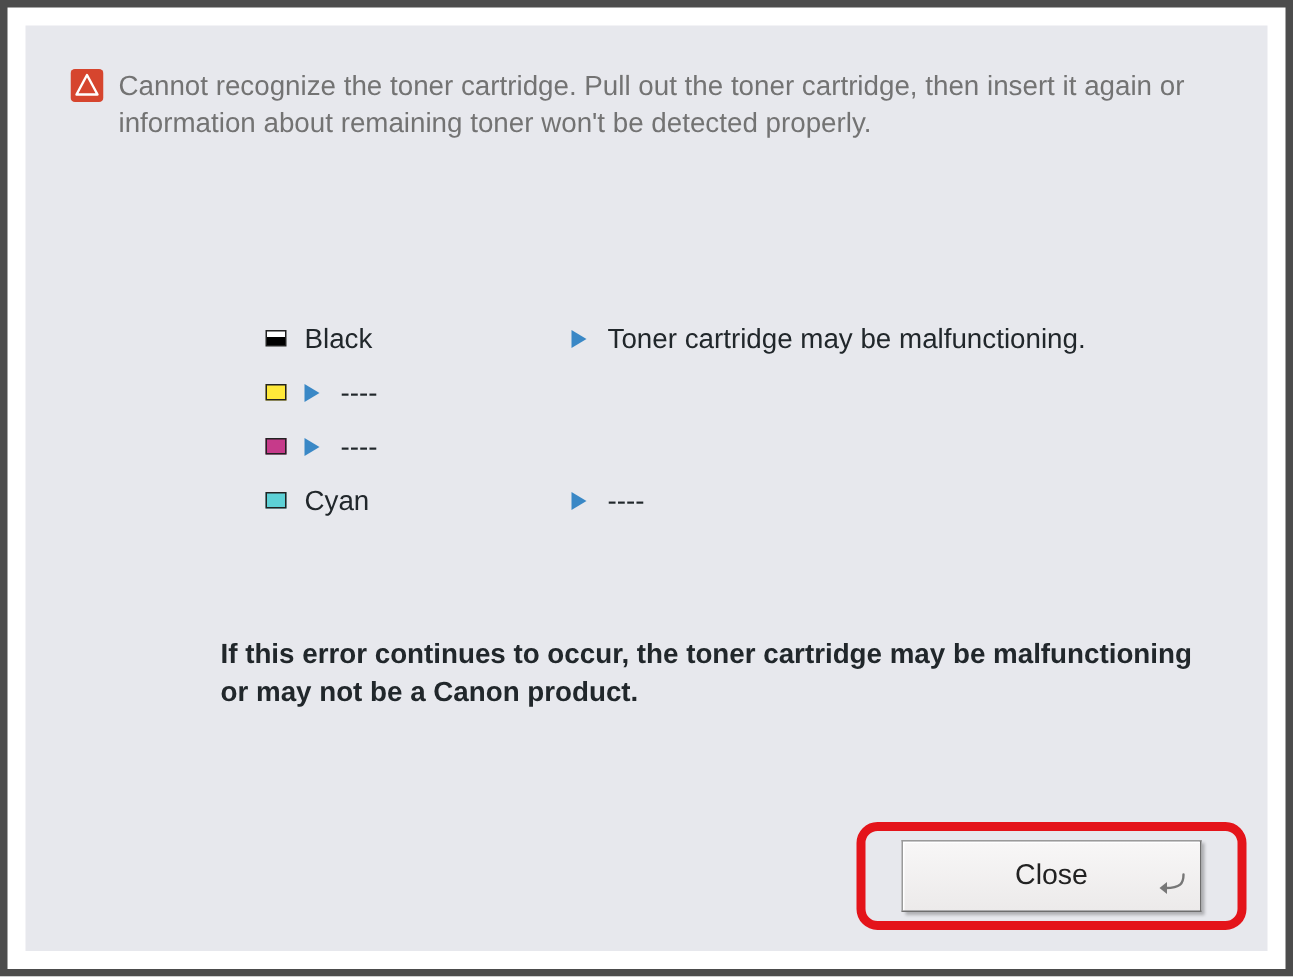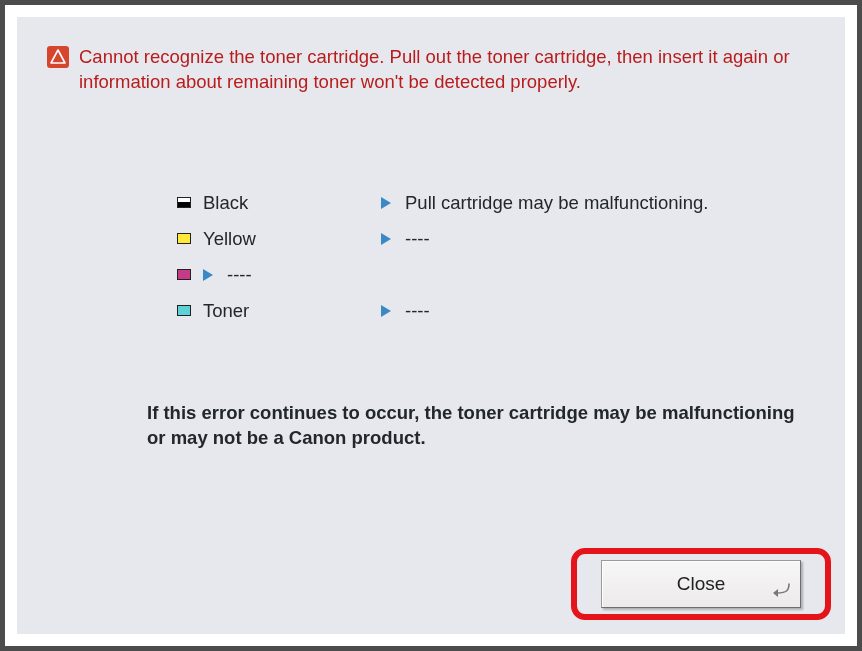--- a/index.html
+++ b/index.html
@@ -27,25 +27,25 @@
     align-items: flex-start;
     gap: 10px;
   }
   .warning-icon {
     flex: 0 0 auto;
     margin-top: 1px;
   }
   .warning-msg {
     font-size: 18.5px;
     line-height: 1.35;
-    color: #b91c1c;
+    color: #737373;
     font-weight: 400;
   }
   .toner-list {
-    margin-top: 90px;
+    margin-top: 113px;
     margin-left: 130px;
   }
   .toner-row {
     display: flex;
     align-items: center;
     height: 36px;
   }
   .swatch {
     width: 14px;
     height: 11px;
@@ -135,36 +135,35 @@
         </svg>
       </span>
       <div class="warning-msg">Cannot recognize the toner cartridge. Pull out the toner cartridge, then insert it again or information about remaining toner won't be detected properly.</div>
     </div>
 
     <div class="toner-list">
       <div class="toner-row">
         <span class="swatch swatch-black"></span>
         <span class="color-name">Black</span>
         <span class="arrow"></span>
-        <span class="status-text">Pull cartridge may be malfunctioning.</span>
+        <span class="status-text">Toner cartridge may be malfunctioning.</span>
       </div>
       <div class="toner-row">
         <span class="swatch swatch-yellow"></span>
-        <span class="color-name">Yellow</span>
         <span class="arrow"></span>
         <span class="status-text">----</span>
       </div>
       <div class="toner-row">
         <span class="swatch swatch-magenta"></span>
         <span class="arrow"></span>
         <span class="status-text">----</span>
       </div>
       <div class="toner-row">
         <span class="swatch swatch-cyan"></span>
-        <span class="color-name">Toner</span>
+        <span class="color-name">Cyan</span>
         <span class="arrow"></span>
         <span class="status-text">----</span>
       </div>
     </div>
 
     <div class="footer-msg">If this error continues to occur, the toner cartridge may be malfunctioning or may not be a Canon product.</div>
 
     <div class="highlight-ring">
       <div class="close-btn">
         <span>Close</span>

